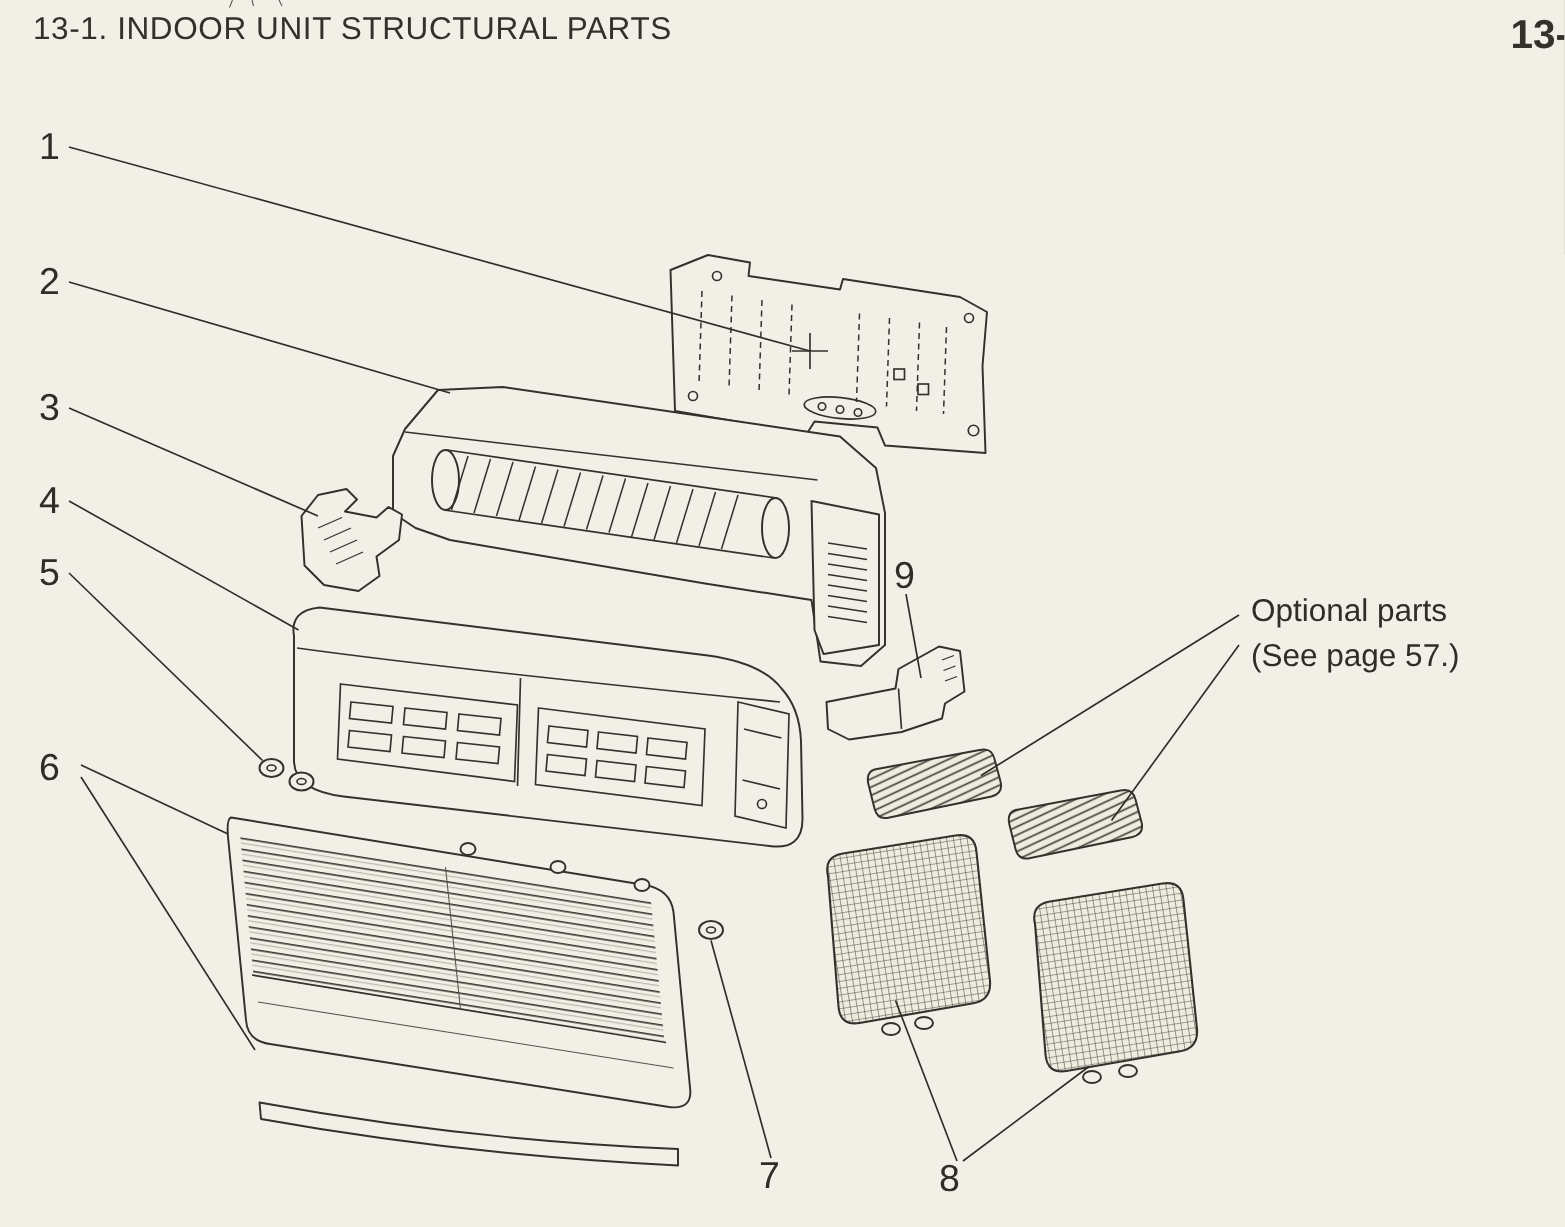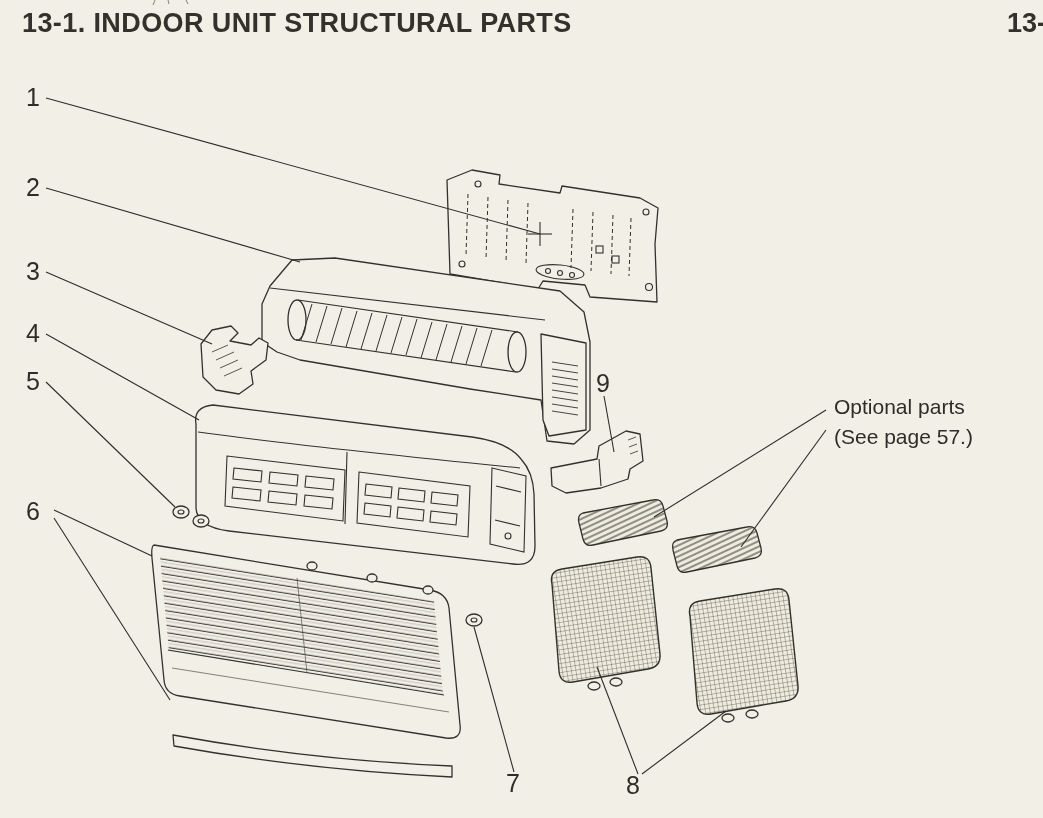--- a/index.html
+++ b/index.html
@@ -5,21 +5,21 @@
   html,body{margin:0;padding:0;background:#d9d6cc;}
   .page{
     position:relative;
     width:1043px;height:818px;
     background:#f2efe6;
     overflow:hidden;
     font-family:"Liberation Sans",sans-serif;
   }
   .title{
     position:absolute;left:22px;top:8px;margin:0;
-    font-size:27px;font-weight:bold;color:#33312c;letter-spacing:.4px;
+    font-size:21px;font-weight:normal;color:#33312c;letter-spacing:.4px;
     white-space:nowrap;
   }
   .corner{
     position:absolute;left:1007px;top:8px;
     font-size:27px;font-weight:bold;color:#33312c;white-space:nowrap;
   }
   .diagram-svg{position:absolute;left:0;top:0;}
   svg text{font-family:"Liberation Sans",sans-serif;}
   .part-num{font-size:25px;fill:#2f2d28;}
   .note{font-size:21px;fill:#2f2d28;}

